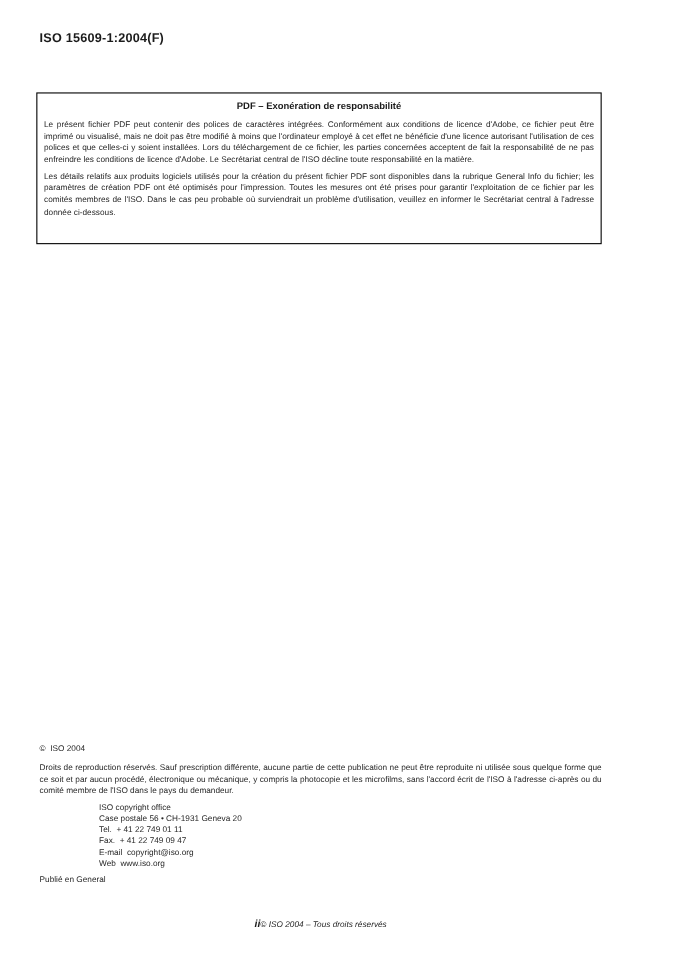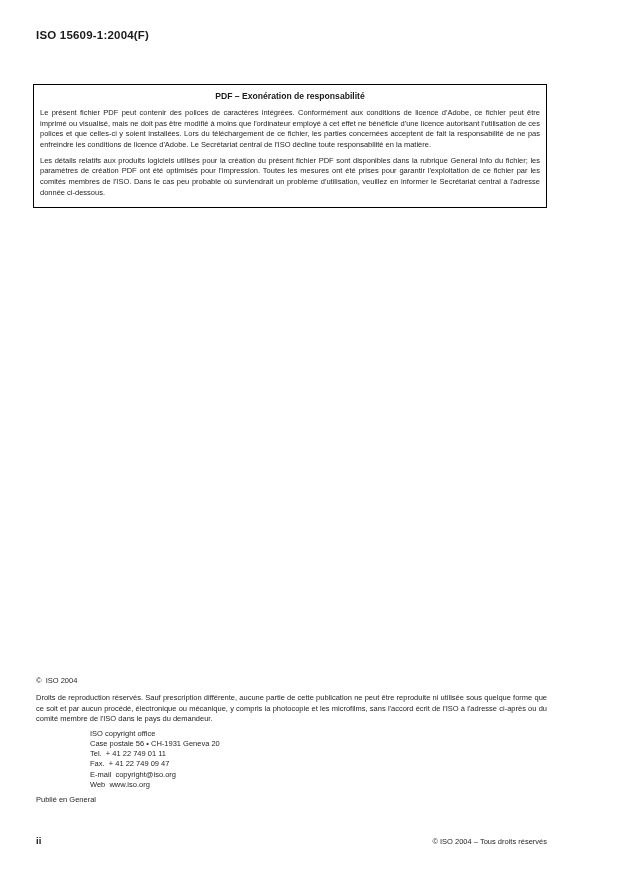--- a/index.html
+++ b/index.html
@@ -30,21 +30,21 @@
     color: #1b1b1b;
   }
 
   
   .disclaimer-box {
     position: absolute;
     top: 84px;
     left: 33px;
     width: 514px;
     border: 1.4px solid #000000;
-    padding: 4px 6px 8px 6px;
+    padding: 4px 6px 22px 6px;
     background: #ffffff;
   }
   .disclaimer-title {
     text-align: center;
     font-weight: bold;
     font-size: 8.6px;
     line-height: 11px;
     margin: 2px 0 6px 0;
     color: #1b1b1b;
   }
@@ -93,22 +93,23 @@
     color: #262626;
   }
 
   
   .page-footer {
     position: absolute;
     top: 835px;
     left: 36px;
     width: 511px;
     display: flex;
-    justify-content: space-between;
+    justify-content: center;
     align-items: baseline;
+    font-style: italic;
   }
   .footer-page-number {
     font-size: 9.5px;
     font-weight: bold;
     color: #1b1b1b;
   }
   .footer-copyright {
     font-size: 7.5px;
     color: #262626;
   }

